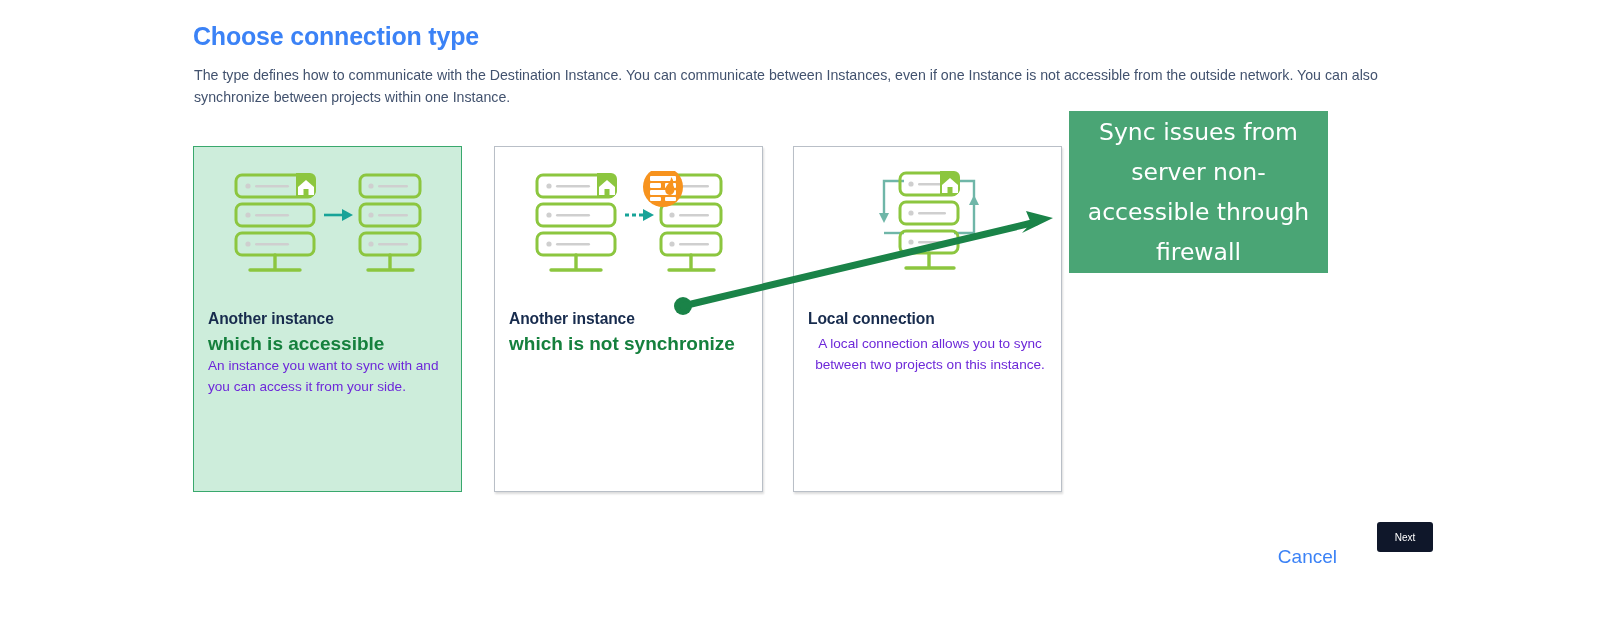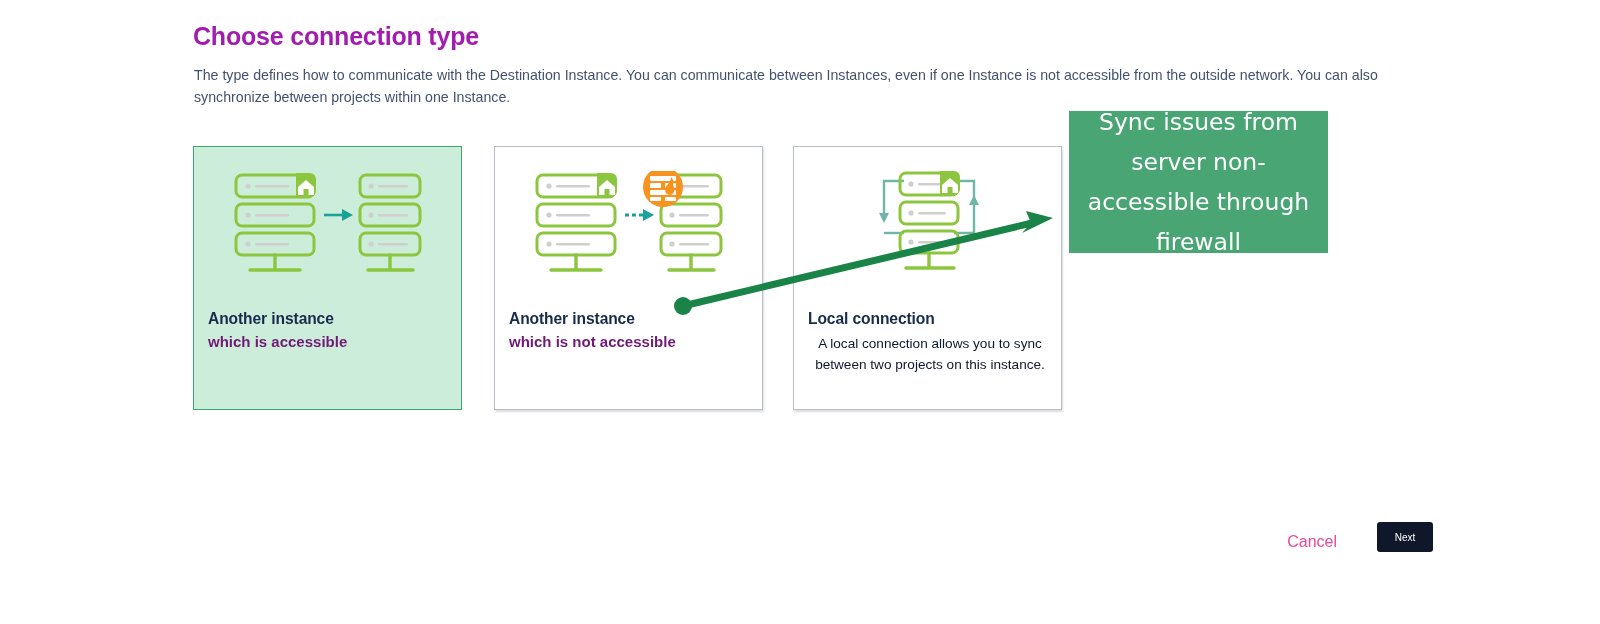--- a/index.html
+++ b/index.html
@@ -17,42 +17,42 @@
   .wizard {
     position: absolute;
     left: 193px; top: 0; width: 1240px; height: 624px;
   }
 
   .page-title {
     position: absolute;
     left: 0; top: 22px;
     font-size: 25px;
     font-weight: bold;
-    color: #a21caf;
+    color: #3b82f6;
     letter-spacing: -0.2px;
   }
 
   .page-desc {
     position: absolute;
     left: 1px; top: 64px;
     width: 1214px;
     font-size: 14.2px;
     line-height: 22px;
     color: #42526e;
   }
 
   
   .cards {
     position: absolute;
     left: 0px; top: 146px;
     width: 880px; height: 346px;
   }
   .card {
     position: absolute;
-    top: 0; width: 269px; height: 264px;
+    top: 0; width: 269px; height: 346px;
     background: #ffffff;
     border: 1px solid #b9bfc7;
     box-shadow: 1px 2px 2px rgba(0,0,0,0.14);
   }
   .card.c1 { left: 0px;   background: #cdeddb; border: 1px solid #39a86d; box-shadow:none; }
   .card.c2 { left: 301px; }
   .card.c3 { left: 600px; text-align: center; }
 
   .card-illus {
     position: absolute;
@@ -65,44 +65,44 @@
     position: absolute;
     left: 14px; top: 163px;
     font-size: 15.6px;
     font-weight: bold;
     color: #172b4d;
     letter-spacing: -0.1px;
   }
   .card-subtitle {
     position: absolute;
     left: 14px; top: 186px;
-    font-size: 15px;
+    font-size: 19px;
     font-weight: bold;
-    color: #701a75;
+    color: #15803d;
   }
   .card-body {
     position: absolute;
     left: 14px; top: 208px;
     width: 244px;
     font-size: 13.6px;
     line-height: 21px;
-    color: #0f172a;
+    color: #6d28d9;
   }
   .card.c3 .card-body { top: 186px; }
 
   
   .footer {
     position: absolute;
     left: 0; top: 520px; width: 1240px; height: 44px;
   }
   .btn-cancel {
     position: absolute;
-    right: 90px; top: 9px;
-    font-size: 16px;
-    color: #ec4899;
+    right: 90px; top: 22px;
+    font-size: 19px;
+    color: #3b82f6;
     background: none; border: none;
     padding: 4px 6px;
     cursor: pointer;
     font-family: "Liberation Sans", sans-serif;
   }
   .btn-next {
     position: absolute;
     right: 0px; top: 2px;
     width: 56px; height: 30px;
     background: #0f172a;
@@ -115,21 +115,21 @@
 
   
   .annotation-layer {
     position: absolute;
     left: 0; top: 0; width: 1600px; height: 624px;
     pointer-events: none;
   }
   .callout-box {
     position: absolute;
     left: 1069px; top: 111px;
-    width: 259px; height: 142px;
+    width: 259px; height: 162px;
     background: #4aa575;
     color: #ffffff;
     display: flex;
     align-items: center;
     justify-content: center;
     text-align: center;
     font-size: 23.5px;
     line-height: 40px;
     font-family: "DejaVu Sans", sans-serif;
     padding: 3px 8px;
@@ -183,20 +183,21 @@
               <rect x="150" y="14" width="30" height="2.4" rx="1.2"></rect>
             <circle cx="143" cy="44" r="2.6"></circle>
               <rect x="150" y="43" width="30" height="2.4" rx="1.2"></rect>
             <circle cx="143" cy="73" r="2.6"></circle>
               <rect x="150" y="72" width="30" height="2.4" rx="1.2"></rect>
           </g>
         </svg>
       </div>
       <div class="card-title">Another instance</div>
       <div class="card-subtitle">which is accessible</div>
+      <div class="card-body">An instance you want to sync with and you can access it from your side.</div>
     </div>
 
     <div class="card c2">
       <div class="card-illus">
         <svg width="200" height="104" viewBox="0 0 200 104" aria-hidden="true">
           <g fill="none" stroke="#8cc63f" stroke-width="3">
             <rect x="8" y="4" width="78" height="22" rx="6"></rect>
             <rect x="8" y="33" width="78" height="22" rx="6"></rect>
             <rect x="8" y="62" width="78" height="22" rx="6"></rect>
             <path d="M47 84 L47 98 M22 99 L72 99" stroke-width="3.4" stroke-linecap="round"></path>
@@ -240,21 +241,21 @@
               <rect x="136" y="12" width="11" height="5" rx="1"></rect>
               <rect x="121" y="19" width="26" height="5" rx="1"></rect>
               <rect x="121" y="26" width="11" height="4" rx="1"></rect>
               <rect x="136" y="26" width="11" height="4" rx="1"></rect>
             </g>
             <path d="M142 6 c4 4 1 7 3 10 c2 3 -1 8 -4 8 c-4 0 -6 -4 -4 -8 c2 -4 5 -5 5 -10 z" fill="#f7931e"></path>
           </g>
         </svg>
       </div>
       <div class="card-title">Another instance</div>
-      <div class="card-subtitle">which is not accessible</div>
+      <div class="card-subtitle">which is not synchronize</div>
     </div>
 
     <div class="card c3">
       <div class="card-illus">
         <svg width="200" height="104" viewBox="0 0 200 104" aria-hidden="true">
           <g fill="none" stroke="#6fb6a8" stroke-width="2.4">
             <path d="M76 10 L56 10 L56 46"></path>
             <path d="M124 10 L146 10 L146 62 L126 62"></path>
             <path d="M56 62 L76 62"></path>
           </g>

